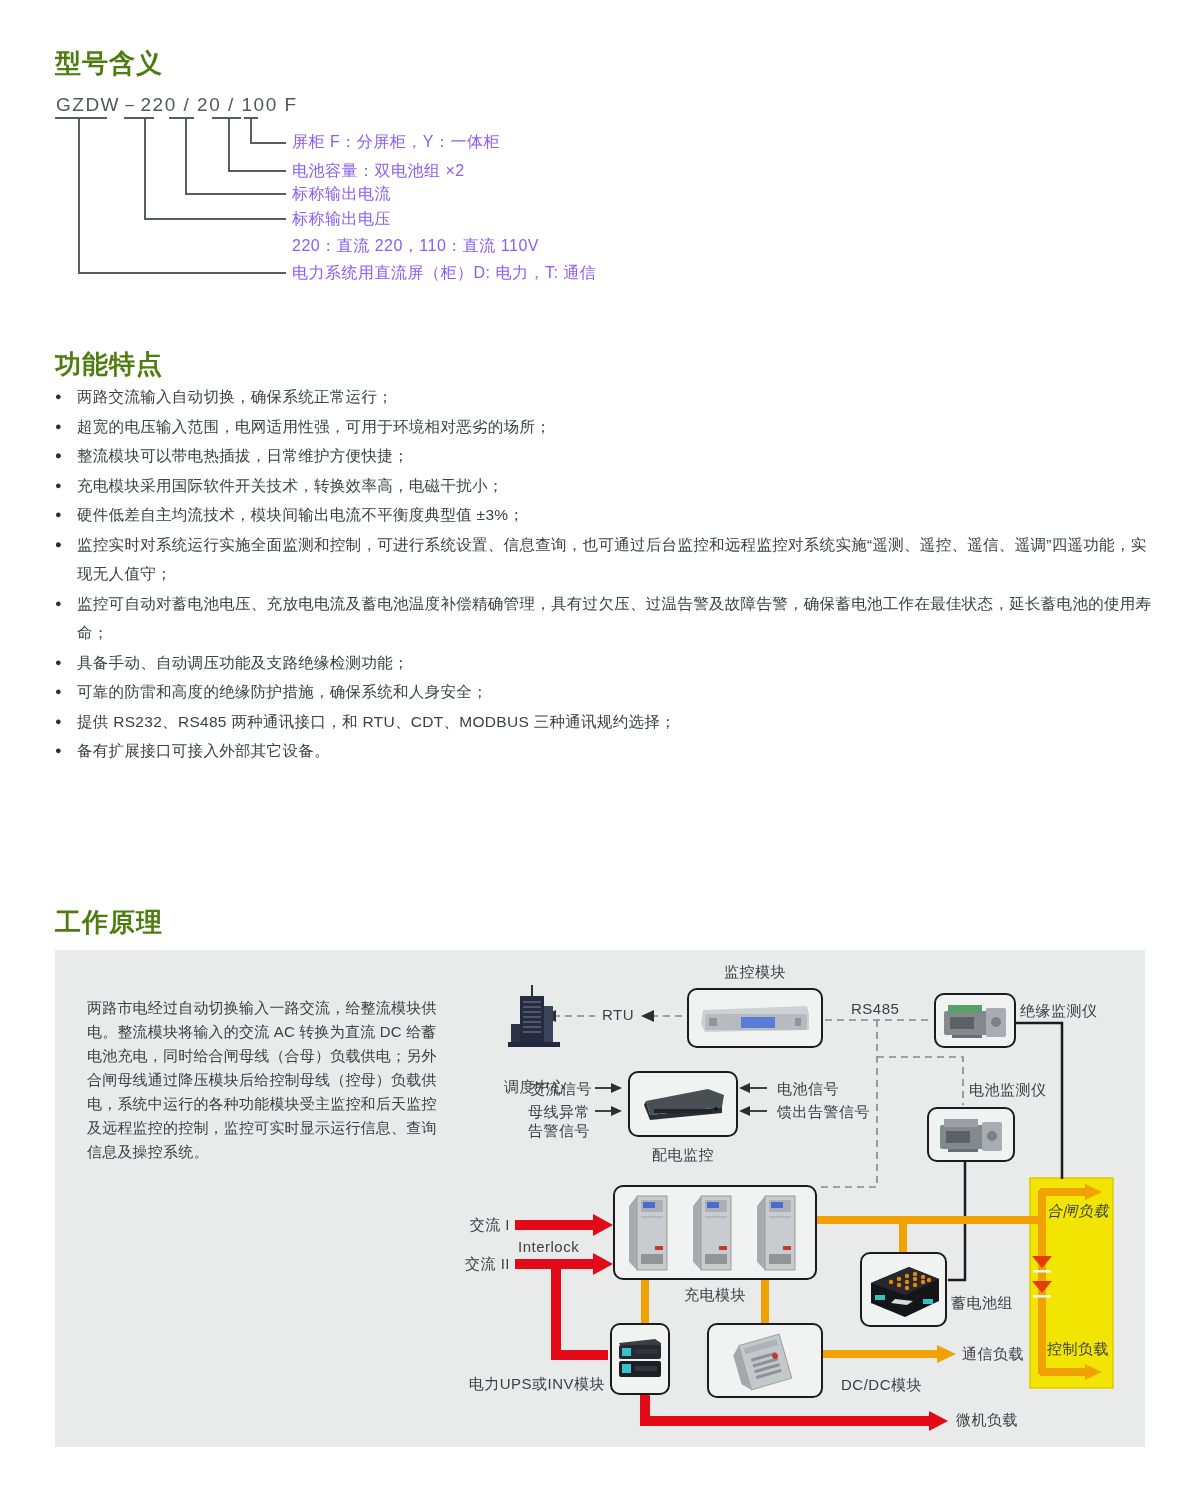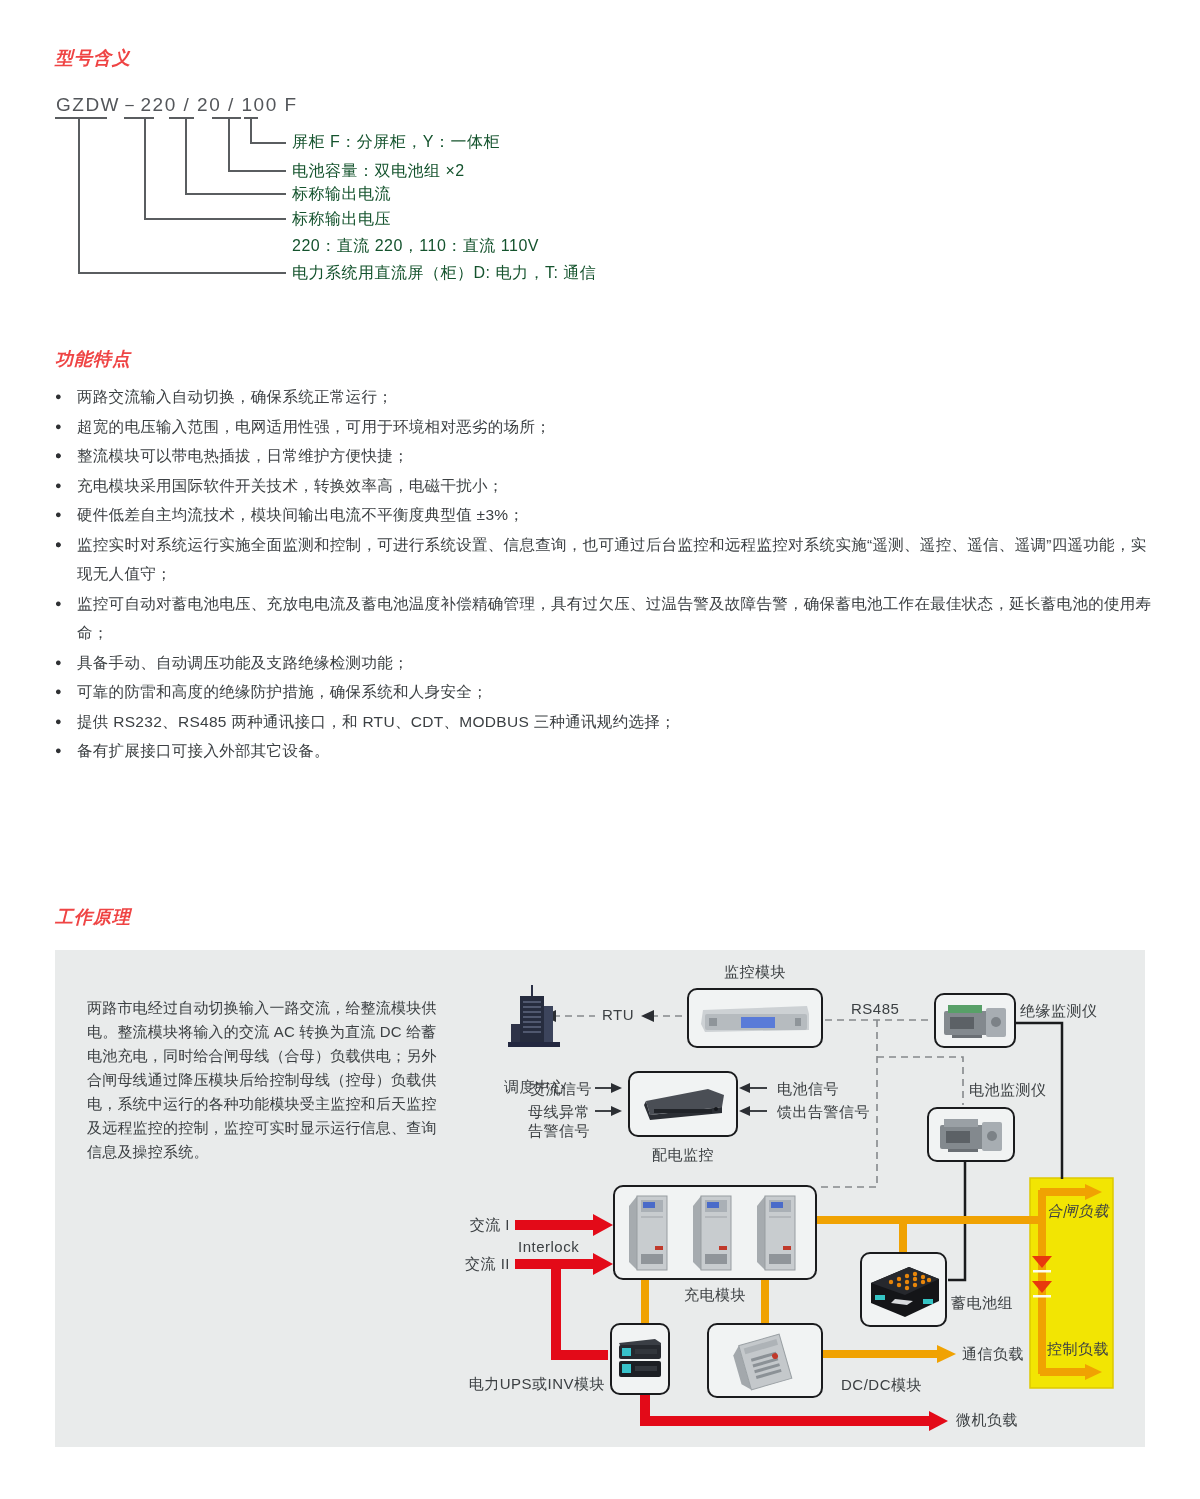--- a/index.html
+++ b/index.html
@@ -1,23 +1,23 @@
 <!DOCTYPE html>
 <html><head>
 <meta charset="utf-8">
 <style>
   html,body{margin:0;padding:0;background:#ffffff;}
   .page{position:relative;width:1200px;height:1499px;background:#ffffff;overflow:hidden;
         font-family:"Liberation Sans","DejaVu Sans",sans-serif;}
   .abs{position:absolute;}
-  .sec-title{font-size:18px;font-weight:bold;color:#ef4444;letter-spacing:1px;white-space:nowrap;font-style:italic;}
+  .sec-title{font-size:26px;font-weight:bold;color:#4d7c0f;letter-spacing:1px;white-space:nowrap;}
   
   .model-code{font-size:19px;color:#53565a;letter-spacing:1.5px;white-space:nowrap;}
   .mline{position:absolute;background:#5a5d60;}
-  .mlabel{position:absolute;left:292px;font-size:16px;color:#14532d;white-space:nowrap;letter-spacing:0.5px;}
+  .mlabel{position:absolute;left:292px;font-size:16px;color:#8b5cf6;white-space:nowrap;letter-spacing:0.5px;}
   
   .feat-list{position:absolute;left:55px;top:382px;width:1100px;}
   .feat{position:relative;padding-left:22px;font-size:15.5px;line-height:29.5px;color:#3c4043;letter-spacing:0.3px;}
   .feat .dot{position:absolute;left:0;top:0;font-size:11px;line-height:29.5px;color:#2e3033;}
   
   .panel{position:absolute;left:55px;top:950px;width:1090px;height:497px;background:#e9ebeb;}
   .para{position:absolute;left:32px;top:46px;width:354px;font-size:15px;line-height:24px;color:#3c4043;letter-spacing:0.2px;}
   .lbl{position:absolute;font-size:15px;color:#3c4043;white-space:nowrap;letter-spacing:0.5px;}
   .lbl.c{text-align:center;}
   .lbl.r{text-align:right;}

